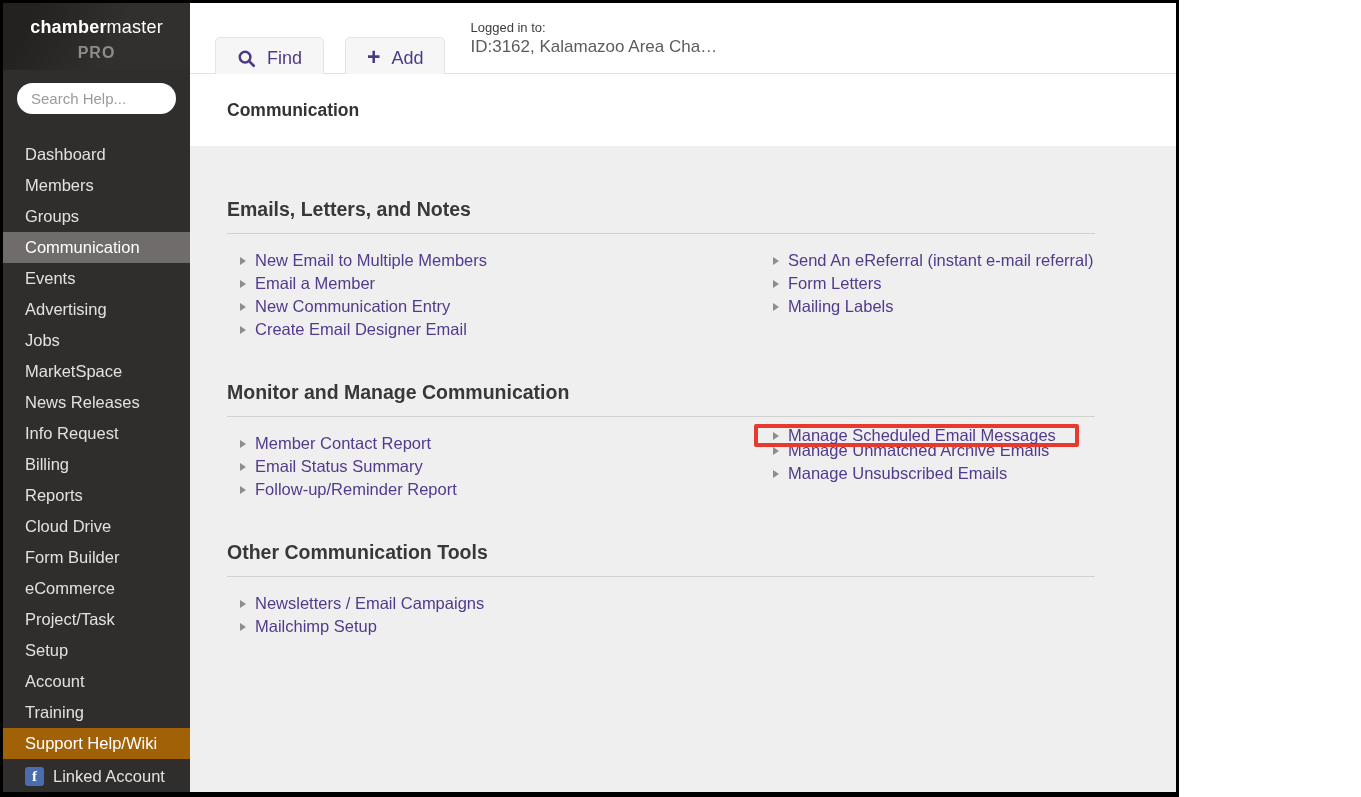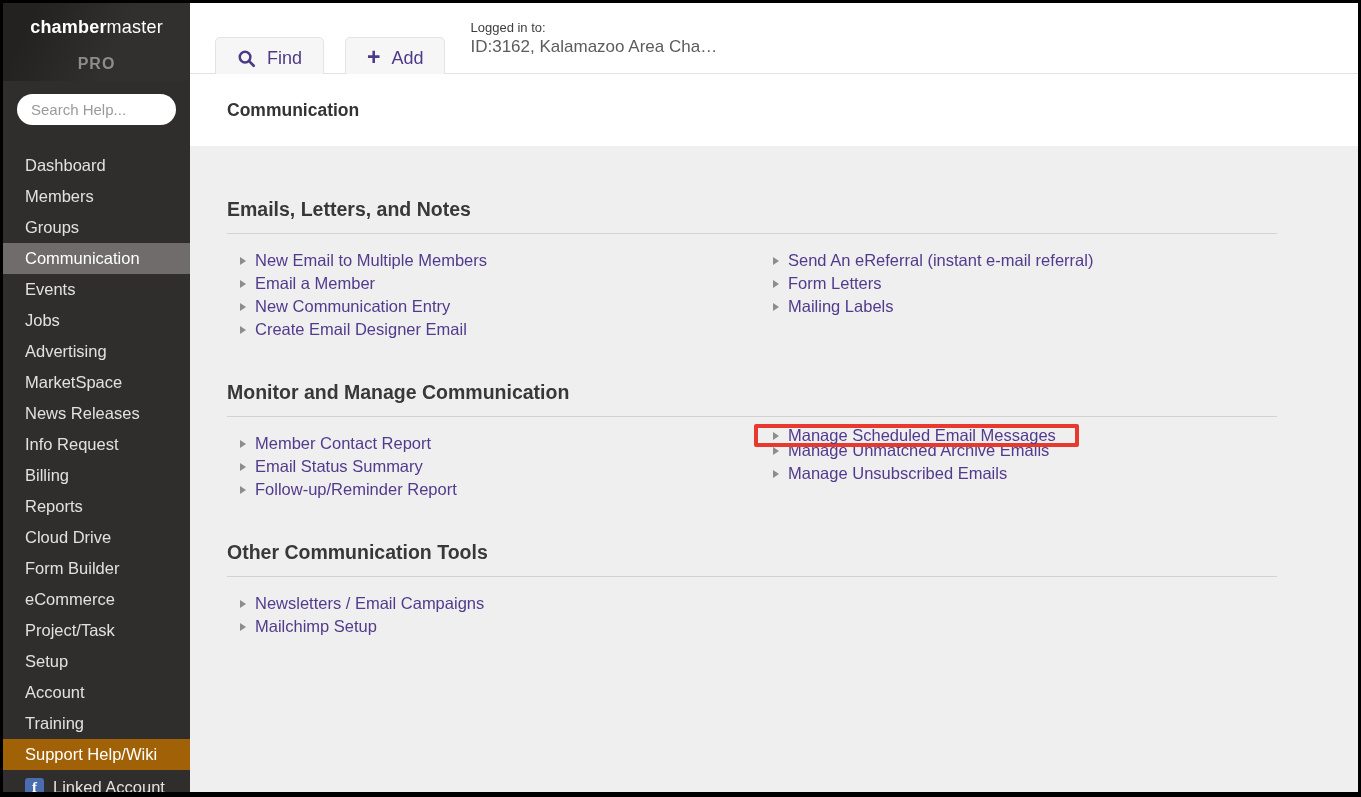--- a/index.html
+++ b/index.html
@@ -1,29 +1,29 @@
 <!DOCTYPE html>
 <html><head>
 <meta charset="utf-8">
 <style>
   * { margin:0; padding:0; box-sizing:border-box; }
   html,body { background:#ffffff; }
   body { font-family:"Liberation Sans", sans-serif; }
 
-  .page { width:1361px; height:797px; border:3px solid #000; border-bottom-width:5px;
+  .page { width:1179px; height:797px; border:3px solid #000; border-bottom-width:5px;
           display:flex; background:#efefef; overflow:hidden; }
 
   
   .sidebar { width:187px; flex-shrink:0; background:#2f2e2d; color:#e3e1de;
              display:flex; flex-direction:column; }
   .logo-area { padding:14px 8px 8px; text-align:center;
                background:linear-gradient(115deg,#232221 15%,#31302f 60%); }
   .logo-line1 { font-size:18px; color:#fff; letter-spacing:.2px; }
   .logo-line1 b { font-weight:bold; }
-  .logo-line2 { font-size:16px; font-weight:bold; color:#8e8c8a; letter-spacing:1px; margin-top:17px; }
+  .logo-line2 { font-size:16px; font-weight:bold; color:#8e8c8a; letter-spacing:1px; margin-top:6px; }
   .search-wrap { padding:13px 14px 6px; }
   .search-input { width:100%; height:31px; border-radius:16px; border:none; outline:none;
                   padding:15px 14px; font-size:15px; color:#444; background:#fff;
                   font-family:"Liberation Sans", sans-serif; }
   .search-input::placeholder { color:#9a9a9a; }
   .nav { margin-top:19px; }
   .nav-item { padding:4px 0 4px 22px; font-size:16.5px; line-height:23px; cursor:pointer;
               white-space:nowrap; }
   .nav-item.active { background:#6f6c6b; color:#fff; }
   .nav-item.support { background:#a16207; color:#fff; }
@@ -78,22 +78,22 @@
     </div>
     <div class="search-wrap">
       <input class="search-input" type="text" placeholder="Search Help..." style="">
     </div>
     <nav class="nav" id="sidebar-nav">
         <div class="nav-item"><span>Dashboard</span></div>
         <div class="nav-item"><span>Members</span></div>
         <div class="nav-item"><span>Groups</span></div>
         <div class="nav-item active"><span>Communication</span></div>
         <div class="nav-item"><span>Events</span></div>
+        <div class="nav-item"><span>Advertising</span></div>
         <div class="nav-item"><span>Jobs</span></div>
-        <div class="nav-item"><span>Advertising</span></div>
         <div class="nav-item"><span>MarketSpace</span></div>
         <div class="nav-item"><span>News Releases</span></div>
         <div class="nav-item"><span>Info Request</span></div>
         <div class="nav-item"><span>Billing</span></div>
         <div class="nav-item"><span>Reports</span></div>
         <div class="nav-item"><span>Cloud Drive</span></div>
         <div class="nav-item"><span>Form Builder</span></div>
         <div class="nav-item"><span>eCommerce</span></div>
         <div class="nav-item"><span>Project/Task</span></div>
         <div class="nav-item"><span>Setup</span></div>

